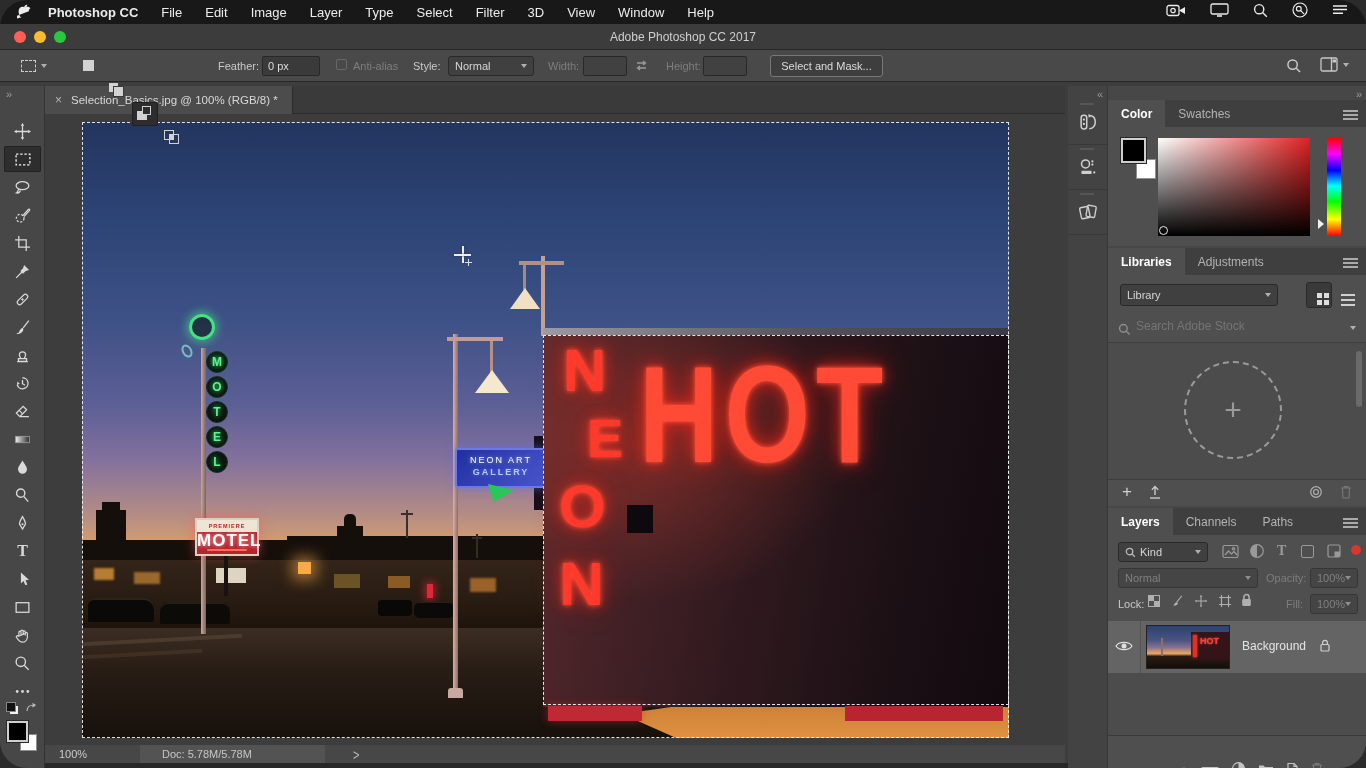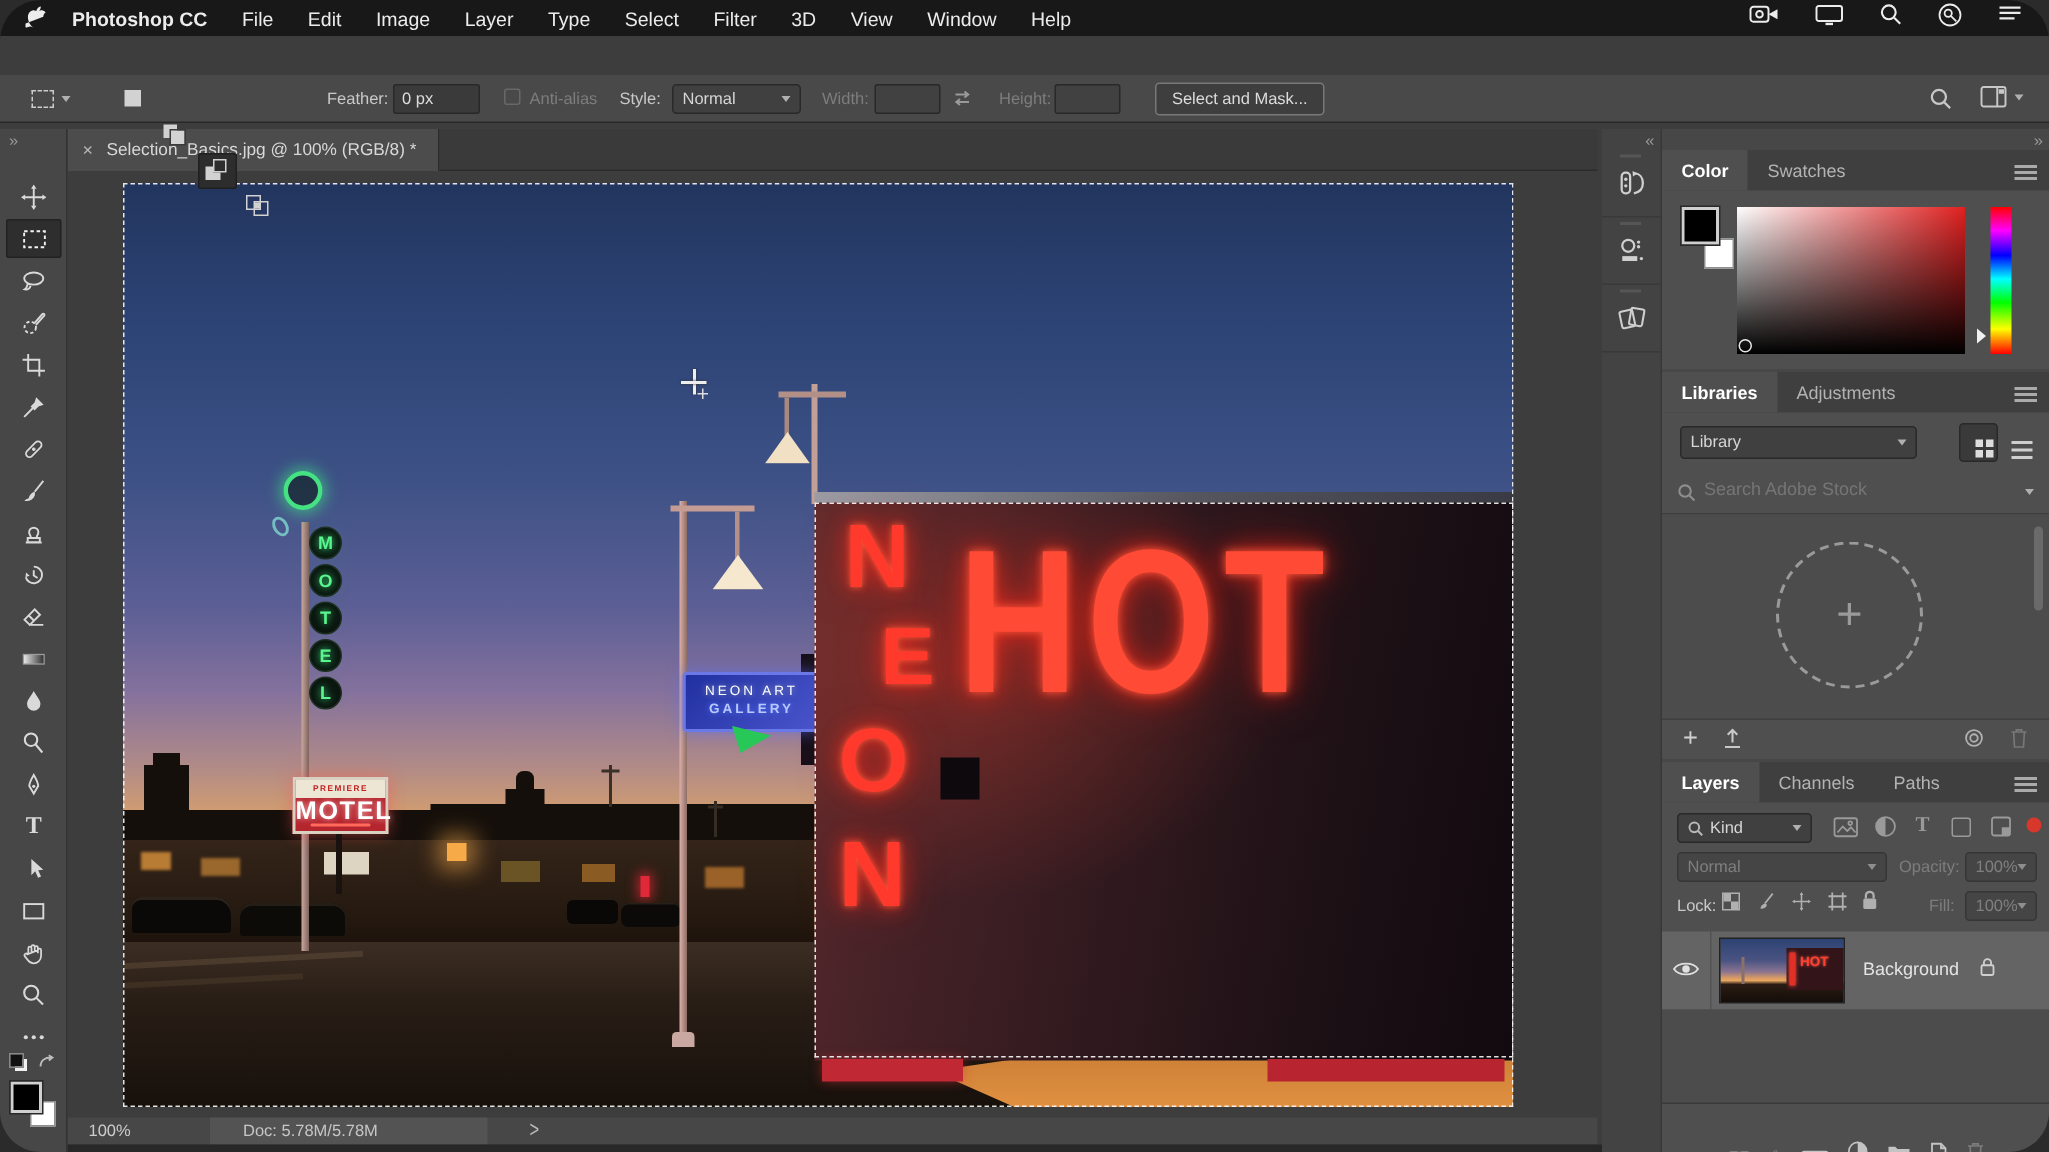--- a/index.html
+++ b/index.html
@@ -115,20 +115,26 @@
             <circle cx="8" cy="8" r="7"></circle>
             <circle cx="6.8" cy="6.8" r="2.4"></circle>
             <path d="M8.7 8.7l3.5 3.5"></path>
           </svg></span>
       <span><svg width="16" height="13" viewBox="0 0 16 13" stroke="#ececec" stroke-width="1.5">
             <path d="M1 2h14M1 5.6h14M1 9.2h10"></path>
           </svg></span>
     </span>
   </div>
 
+  <div id="titlebar" class="abs">
+    <span class="tl" style="left:14px;background:#ff5f57"></span>
+    <span class="tl" style="left:34px;background:#febc2e"></span>
+    <span class="tl" style="left:54px;background:#28c840"></span>
+    <div id="title-text">Adobe Photoshop CC 2017</div>
+  </div>
 
   <div id="optionsbar" class="abs">
 
     <div class="abs ib" style="left:14px;top:5px;width:40px;height:22px;gap:5px">
       <span style="width:15px;height:12px;border:1px dashed #cccccc"></span>
       <span class="crt"></span>
     </div>
 
     <div class="abs modebtn" style="left:76px;top:4px">
       <span class="abs" style="left:7px;top:6px;width:11px;height:11px;background:#d2d2d2"></span>

